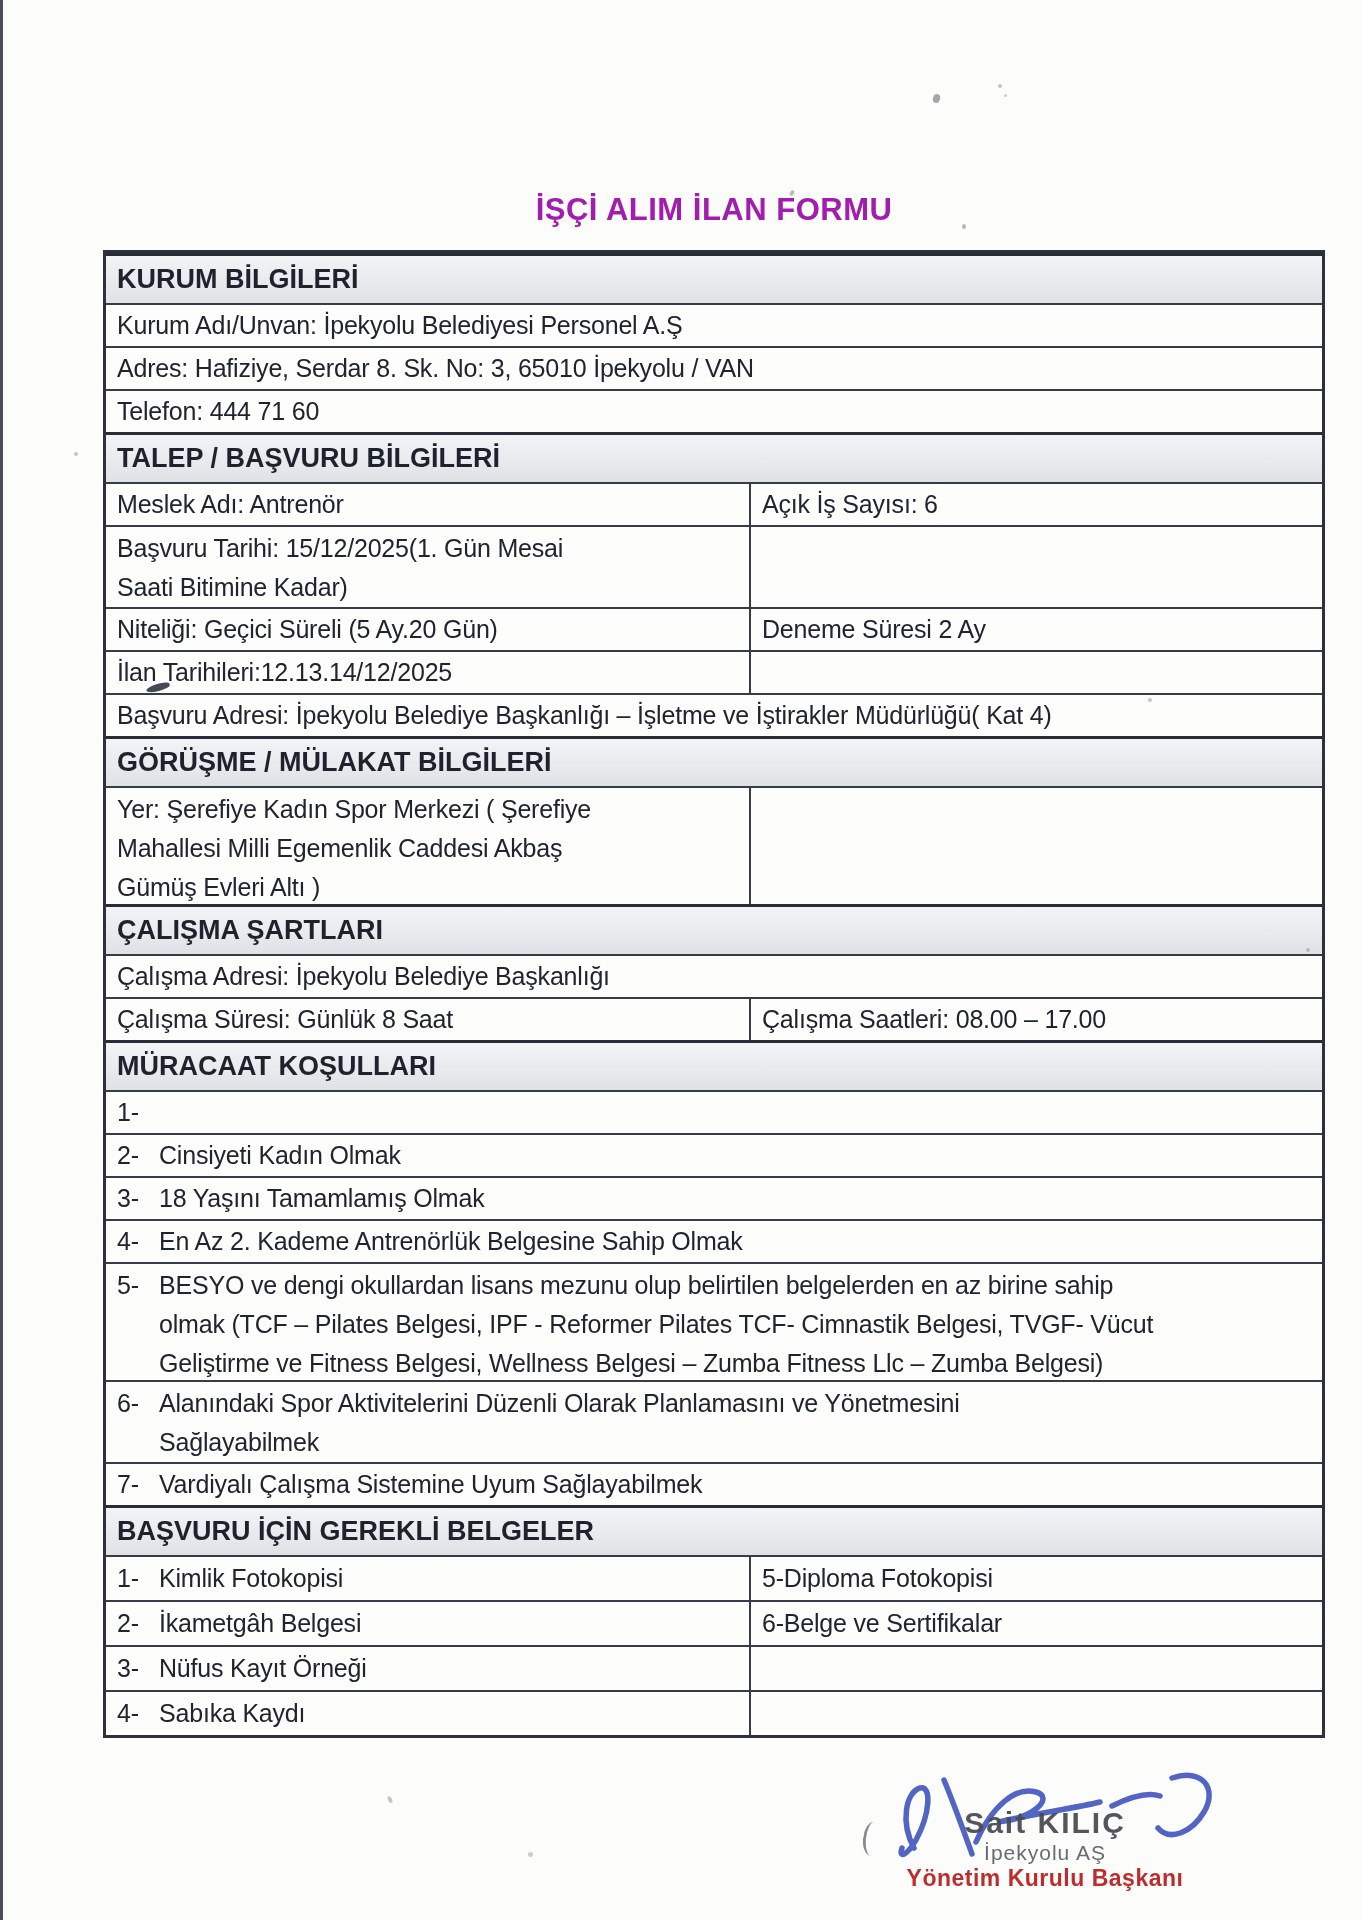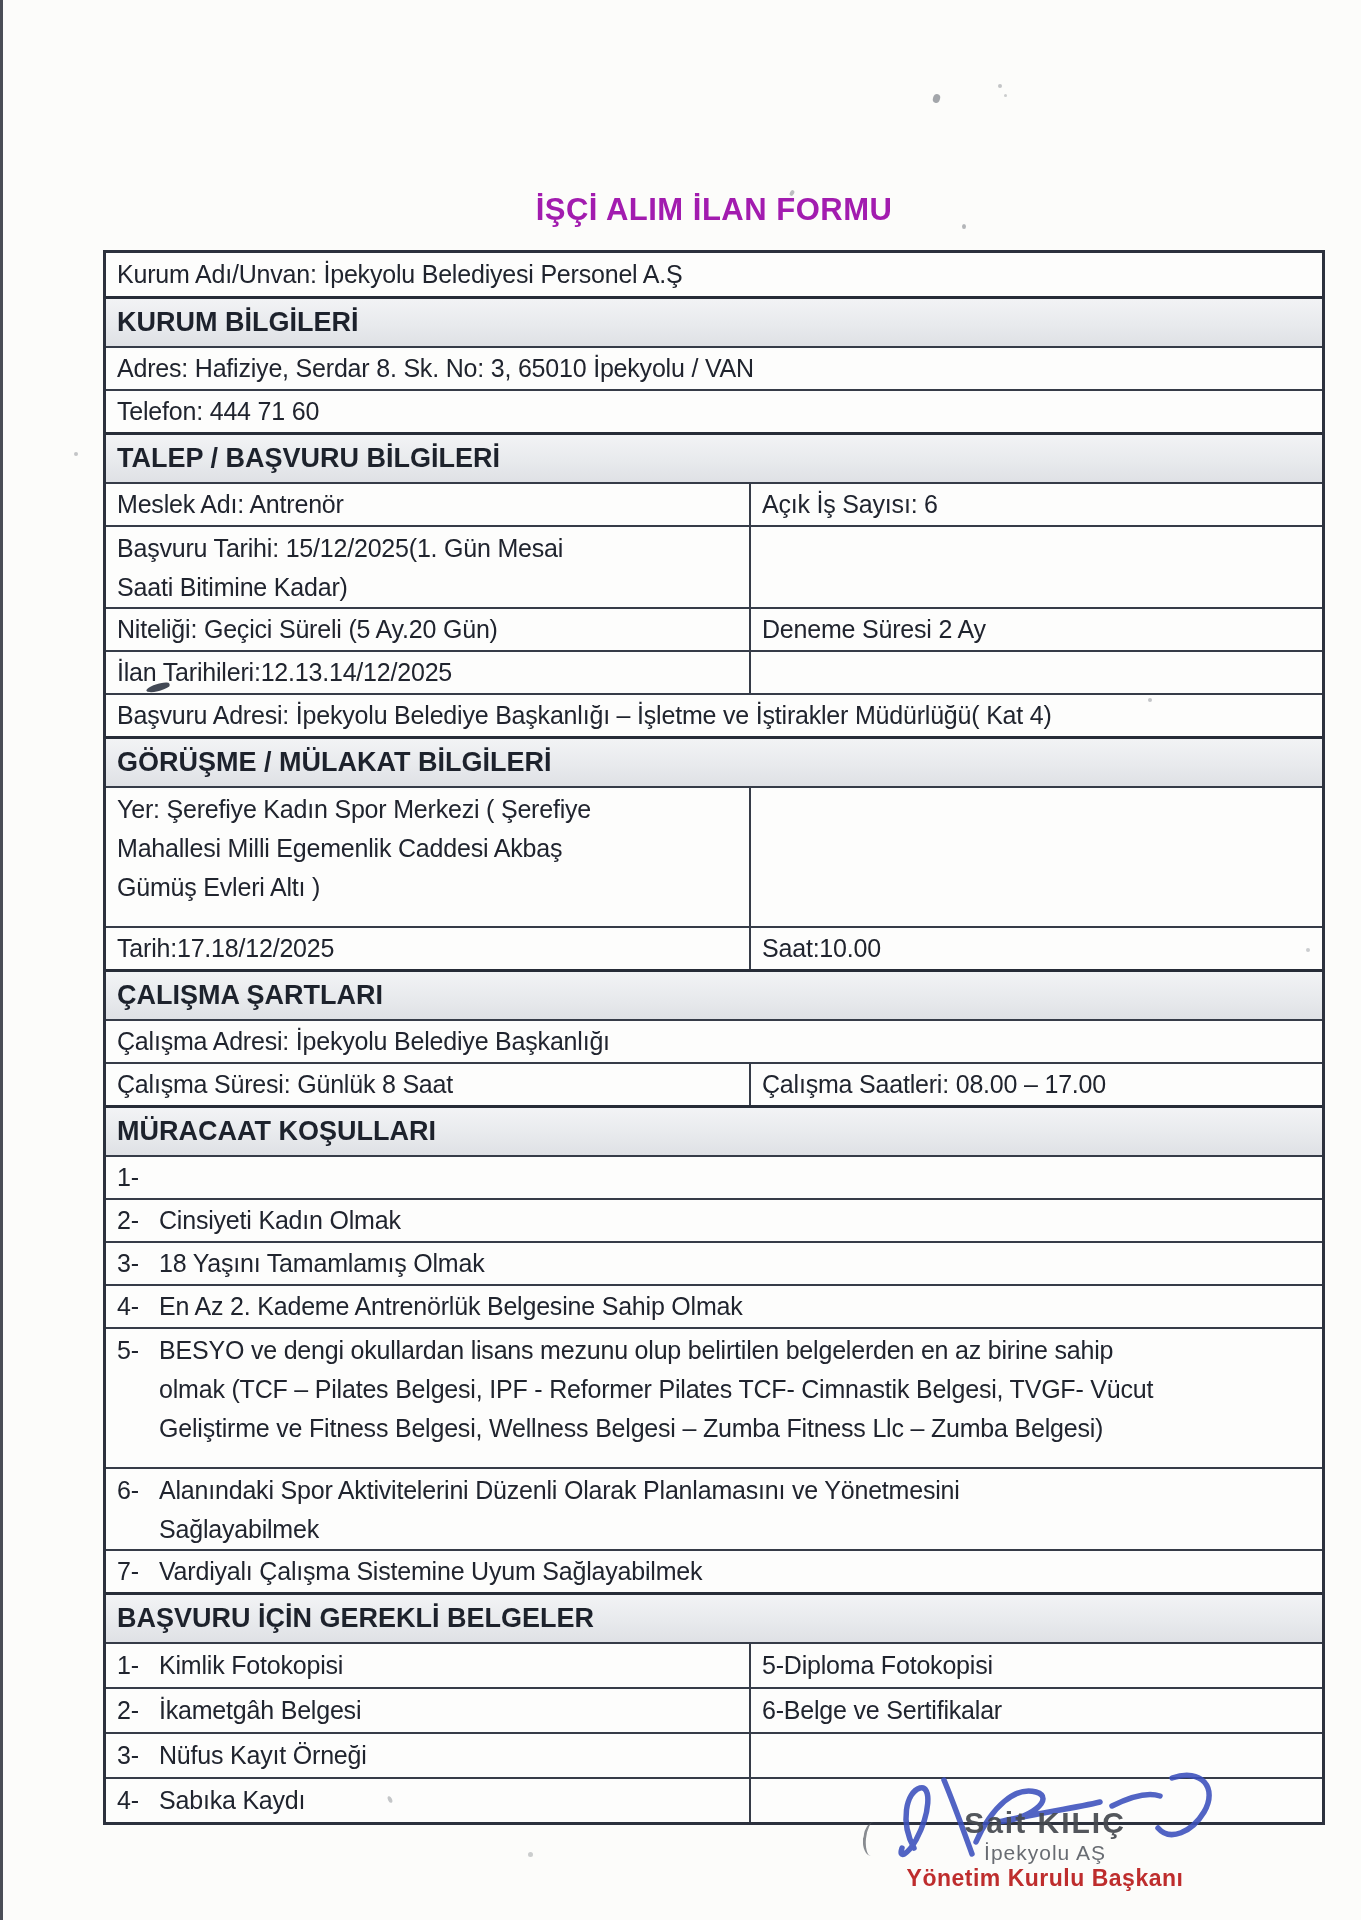--- a/index.html
+++ b/index.html
@@ -26,21 +26,21 @@
   .row { display:flex; border-top:2px solid #363c48; box-sizing:border-box; }
   .row:first-child { border-top:none; }
   .row.sh {
     border-top:3px solid #272c37; height:50px;
     background:linear-gradient(180deg,#f2f3f5 0%,#e8eaed 55%,#dfe1e5 100%);
     align-items:center; padding:0 11px;
     font-weight:bold; font-size:27px; letter-spacing:0; color:#1d222c;
   }
   .rh1 { height:43px; }
   .rh2 { height:82px; }
-  .rh3 { height:140px;gap:21px; }
+  .rh3 { height:118px;gap:21px; }
   .rhb { height:45px; }
   .cell { display:flex; align-items:center; padding:0 11px; box-sizing:border-box; height:100%; }
   .cell.left  { width:645px; flex-shrink:0; border-right:2px solid #363c48; }
   .cell.right { flex:1;text-align:center; }
   .cell.full  { flex:1; }
   .cell.top   { align-items:flex-start; padding-top:2px; }
   .ml { white-space:pre; line-height:39px; }
   .num { width:42px; flex-shrink:0; line-height:39px; }
   
   .stamp {
@@ -66,27 +66,27 @@
 </head>
 <body>
 
 <div class="page">
   <div class="page-edge"></div>
 
   <div class="title">İŞÇİ ALIM İLAN FORMU</div>
 
   <div class="doc-table">
 
+    <div class="row sh">
+      <span>KURUM BİLGİLERİ</span>
+    </div>
     <div class="row rh1">
       <div class="cell full">
           <span>Kurum Adı/Unvan: İpekyolu Belediyesi Personel A.Ş</span>
         </div>
-    </div>
-    <div class="row sh">
-      <span>KURUM BİLGİLERİ</span>
     </div>
     <div class="row rh1">
       <div class="cell full">
           <span>Adres: Hafiziye, Serdar 8. Sk. No: 3, 65010 İpekyolu / VAN</span>
         </div>
     </div>
     <div class="row rh1">
       <div class="cell full">
           <span>Telefon: 444 71 60</span>
         </div>
@@ -133,28 +133,20 @@
     <div class="row sh">
       <span>GÖRÜŞME / MÜLAKAT BİLGİLERİ</span>
     </div>
     <div class="row rh3">
       <div class="cell left top">
           <div class="ml">Yer: Şerefiye Kadın Spor Merkezi ( Şerefiye
 Mahallesi Milli Egemenlik Caddesi Akbaş
 Gümüş Evleri Altı )</div>
         </div>
       <div class="cell right"></div>
-    </div>
-    <div class="row rh1">
-      <div class="cell left">
-          <span>Tarih:17.18/12/2025</span>
-        </div>
-      <div class="cell right">
-          <span>Saat:10.00</span>
-        </div>
     </div>
 
     <div class="row sh">
       <span>ÇALIŞMA ŞARTLARI</span>
     </div>
     <div class="row rh1">
       <div class="cell full">
           <span>Çalışma Adresi: İpekyolu Belediye Başkanlığı</span>
         </div>
     </div>

